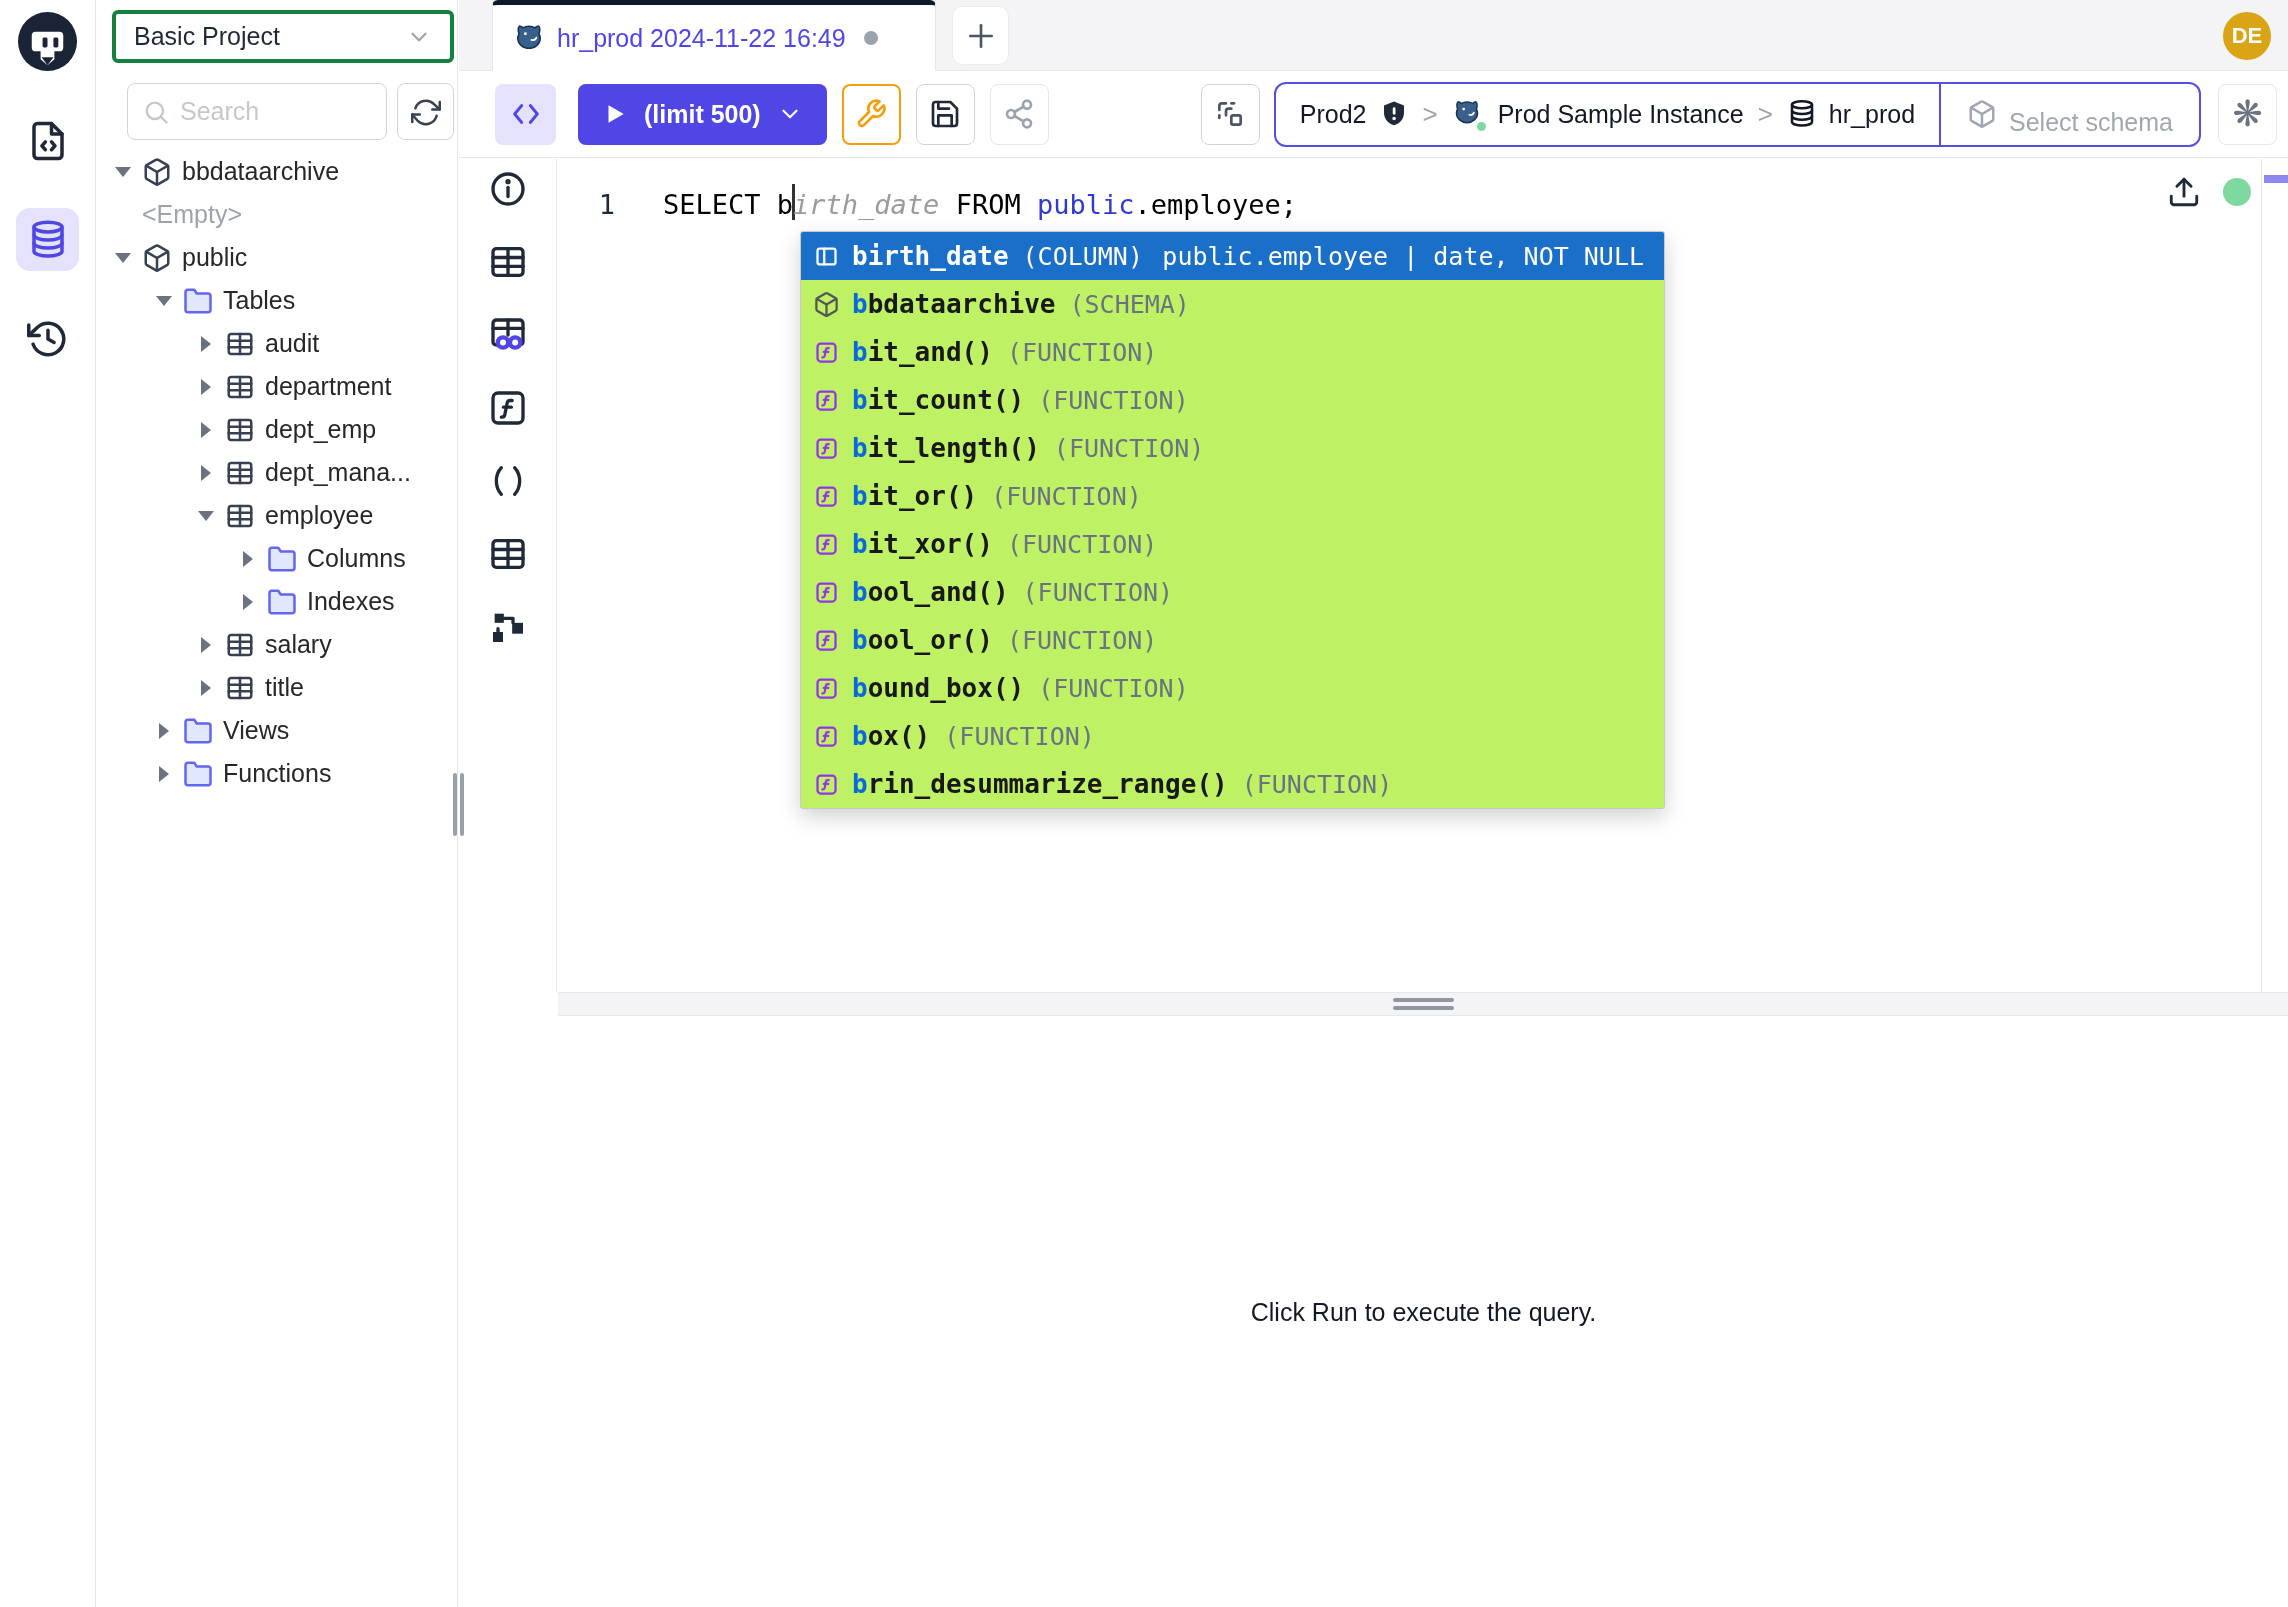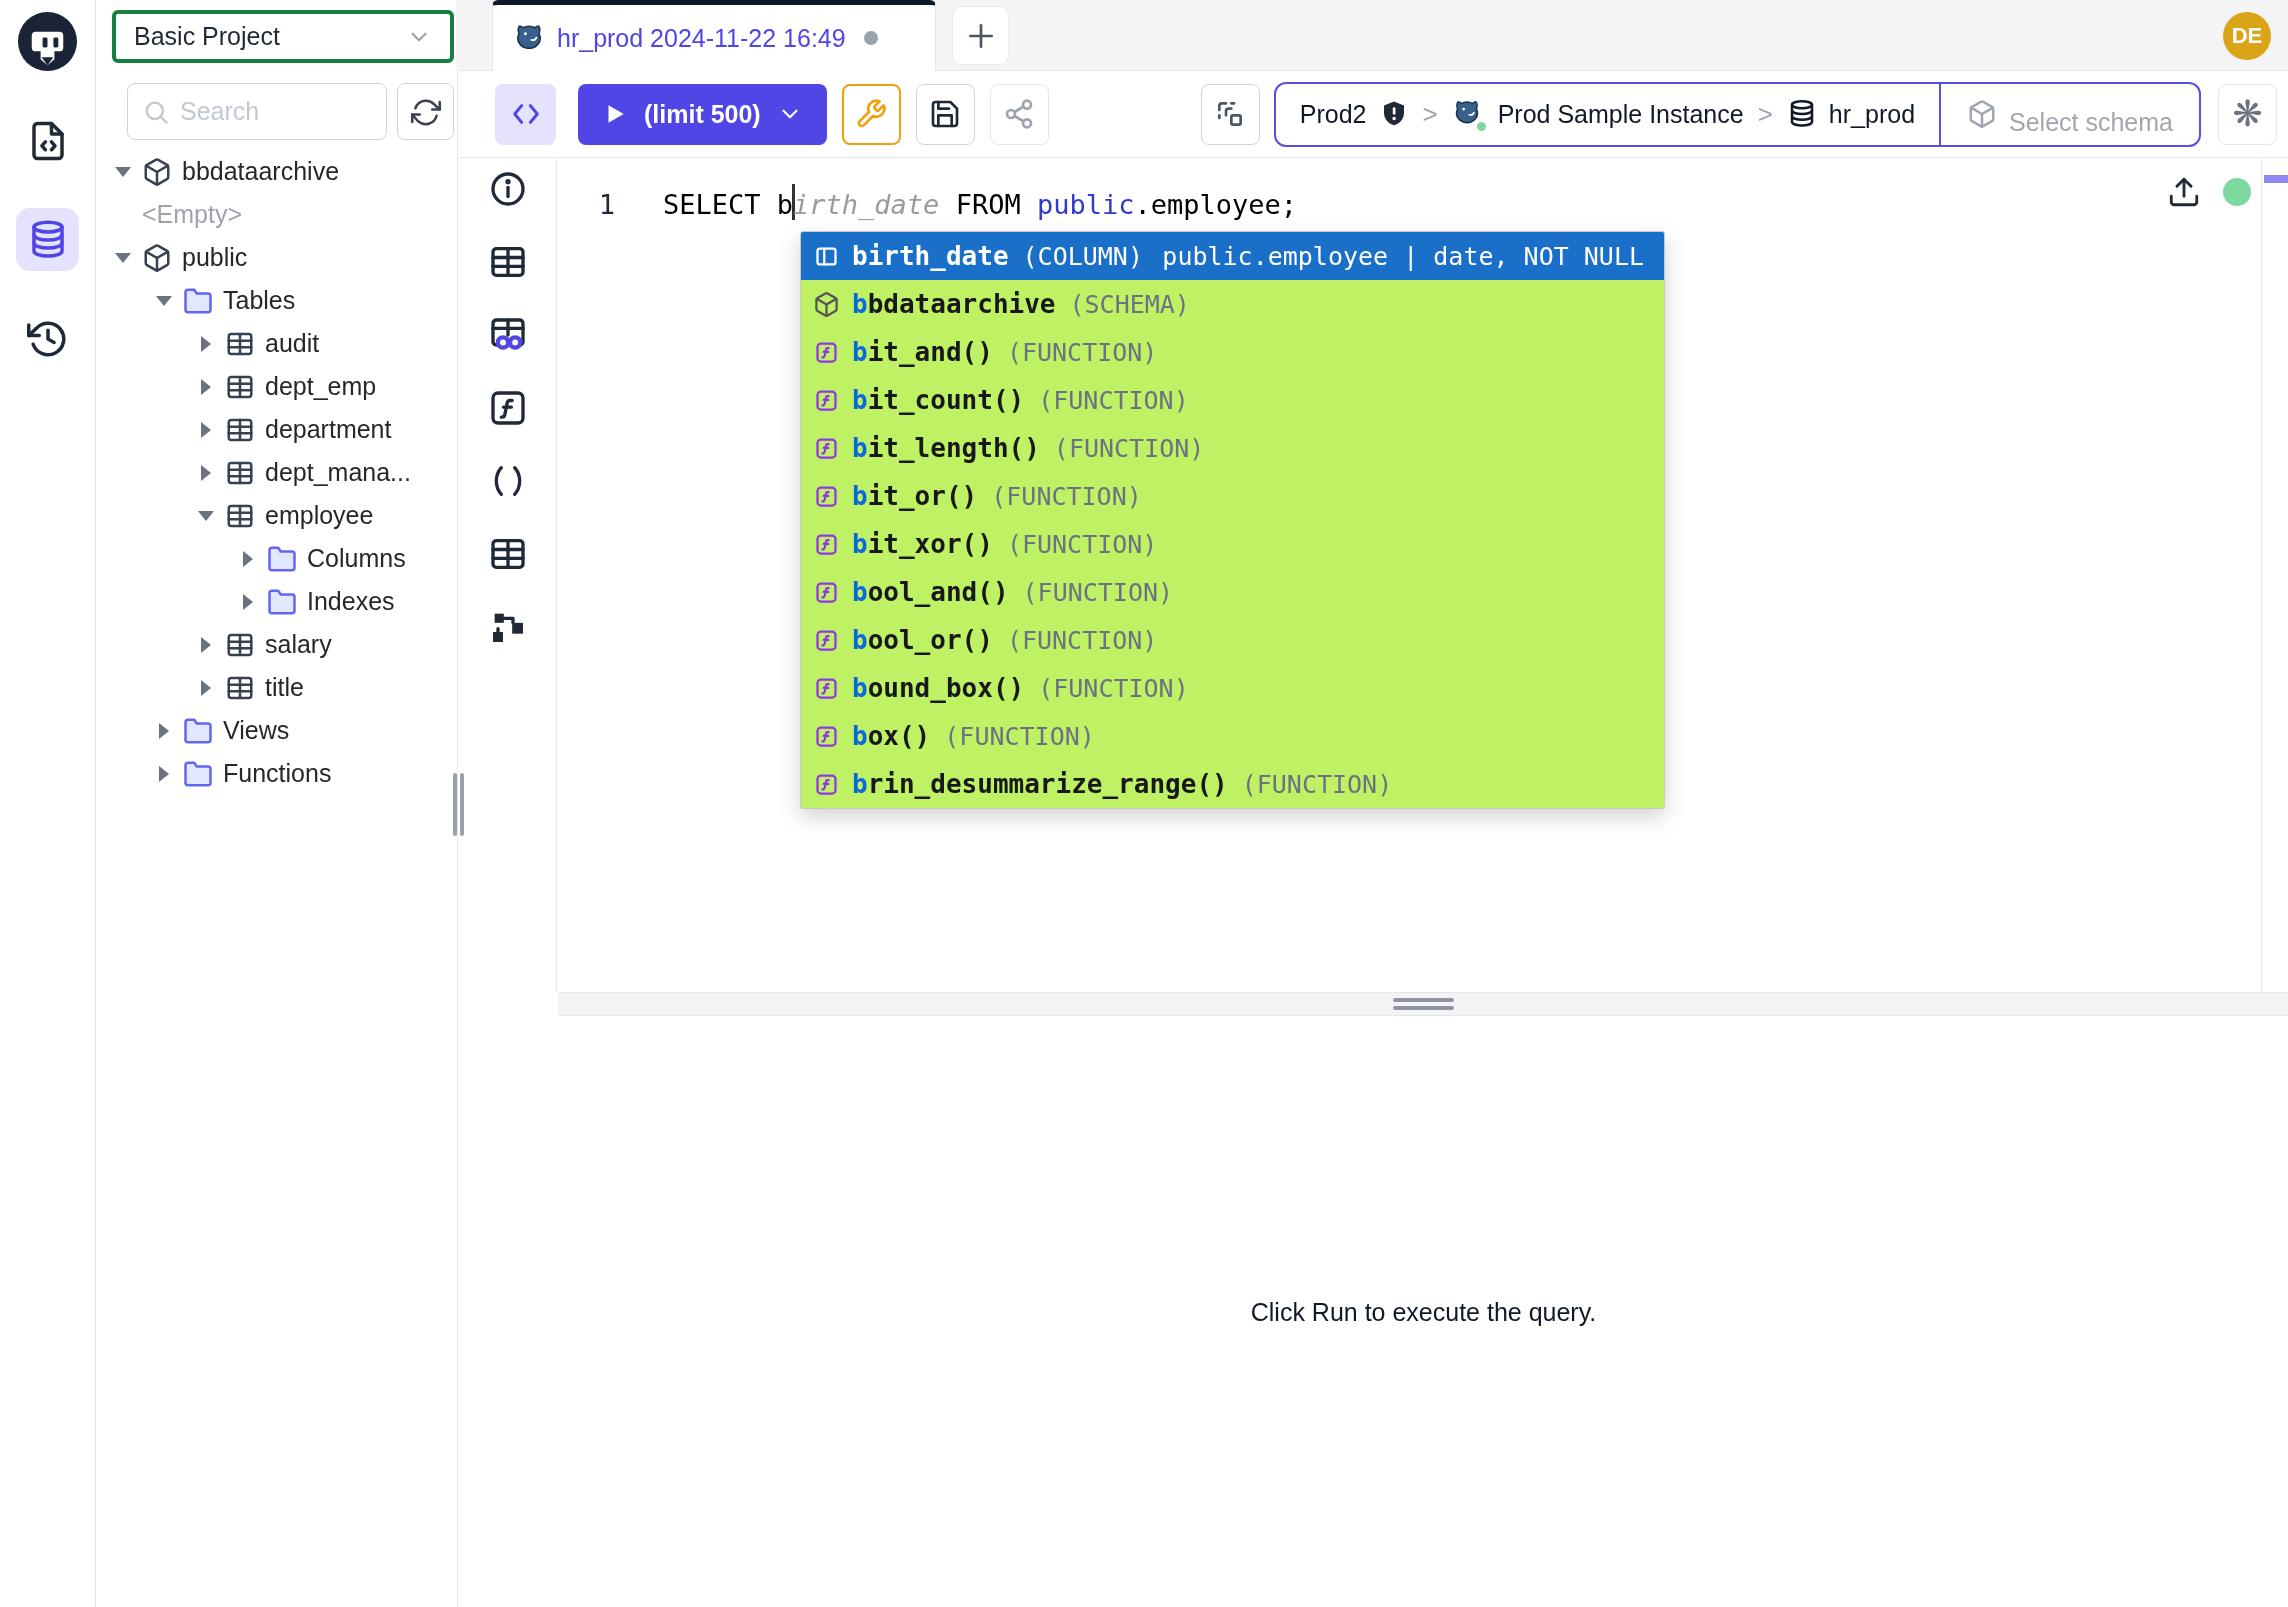--- a/index.html
+++ b/index.html
@@ -235,33 +235,33 @@
       <div class="tree-row" style="padding-left: 97px;">
         <span class="caret right"></span>
         <span class="i">
           <svg viewBox="0 0 24 24">
             <rect x="3" y="4" width="18" height="16" rx="2"></rect>
             <line x1="3" y1="9.3" x2="21" y2="9.3"></line>
             <line x1="3" y1="14.6" x2="21" y2="14.6"></line>
             <line x1="12" y1="4" x2="12" y2="20"></line>
           </svg>
         </span>
+        <span class="tlabel">department</span>
+      </div>
+      <div class="tree-row" style="padding-left: 97px;">
+        <span class="caret right"></span>
+        <span class="i">
+          <svg viewBox="0 0 24 24">
+            <rect x="3" y="4" width="18" height="16" rx="2"></rect>
+            <line x1="3" y1="9.3" x2="21" y2="9.3"></line>
+            <line x1="3" y1="14.6" x2="21" y2="14.6"></line>
+            <line x1="12" y1="4" x2="12" y2="20"></line>
+          </svg>
+        </span>
         <span class="tlabel">dept_emp</span>
-      </div>
-      <div class="tree-row" style="padding-left: 97px;">
-        <span class="caret right"></span>
-        <span class="i">
-          <svg viewBox="0 0 24 24">
-            <rect x="3" y="4" width="18" height="16" rx="2"></rect>
-            <line x1="3" y1="9.3" x2="21" y2="9.3"></line>
-            <line x1="3" y1="14.6" x2="21" y2="14.6"></line>
-            <line x1="12" y1="4" x2="12" y2="20"></line>
-          </svg>
-        </span>
-        <span class="tlabel">department</span>
       </div>
       <div class="tree-row" style="padding-left: 97px;">
         <span class="caret right"></span>
         <span class="i">
           <svg viewBox="0 0 24 24">
             <rect x="3" y="4" width="18" height="16" rx="2"></rect>
             <line x1="3" y1="9.3" x2="21" y2="9.3"></line>
             <line x1="3" y1="14.6" x2="21" y2="14.6"></line>
             <line x1="12" y1="4" x2="12" y2="20"></line>
           </svg>

